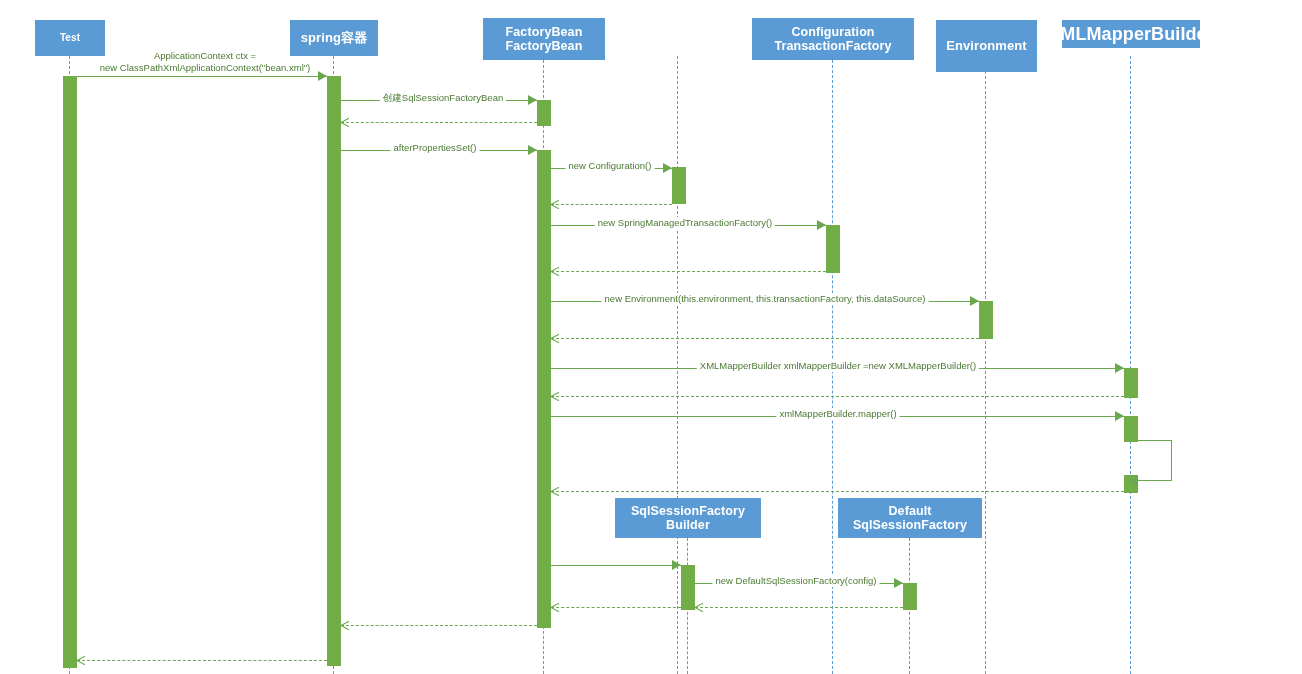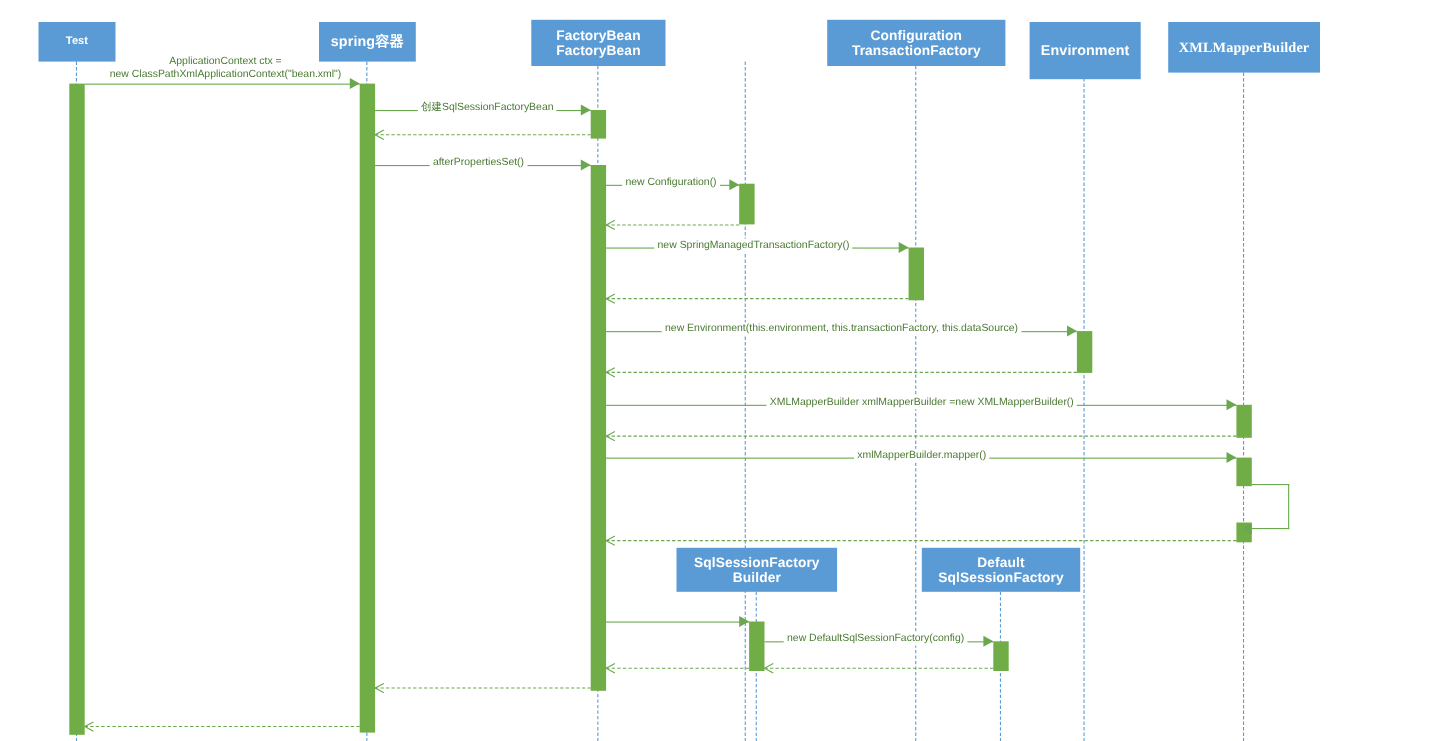--- a/index.html
+++ b/index.html
@@ -144,21 +144,21 @@
       <div>
         <div>Configuration</div>
         <div>TransactionFactory</div>
       </div>
     </div>
     <div class="lifeline-head" style="left: 936px; top: 20px; width: 101px; height: 52px; font-size: 13px;">
       <div>
         <div>Environment</div>
       </div>
     </div>
-    <div class="lifeline-head" style="left: 1062px; top: 20px; width: 138px; height: 46px; font-size: 13px; font-family: Liberation Serif, serif;">
+    <div class="lifeline-head" style="left: 1062px; top: 20px; width: 138px; height: 28px; font-size: 18px;">
       <div>
         <div>XMLMapperBuilder</div>
       </div>
     </div>
     <div class="lifeline-head" style="left: 615px; top: 498px; width: 146px; height: 40px; font-size: 12.5px;">
       <div>
         <div>SqlSessionFactory</div>
         <div>Builder</div>
       </div>
     </div>

